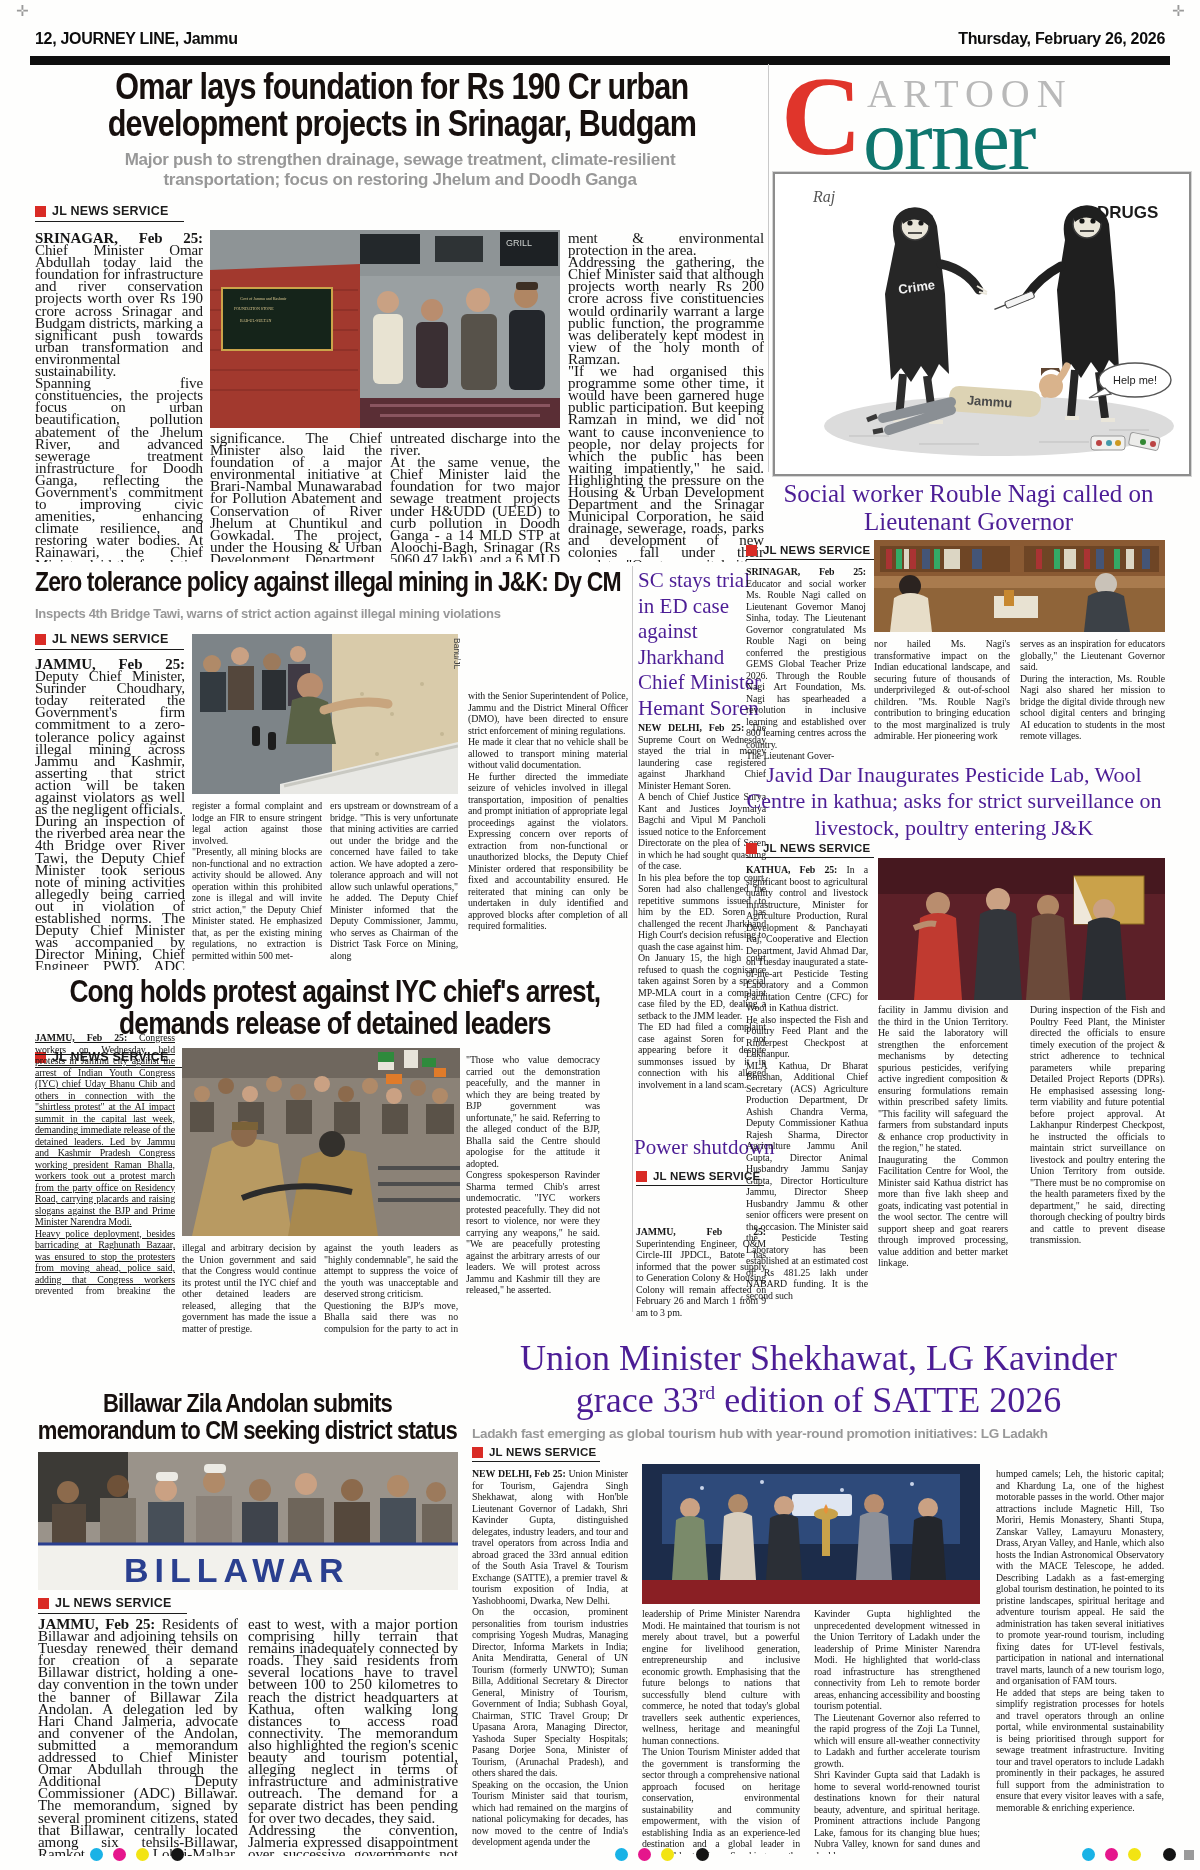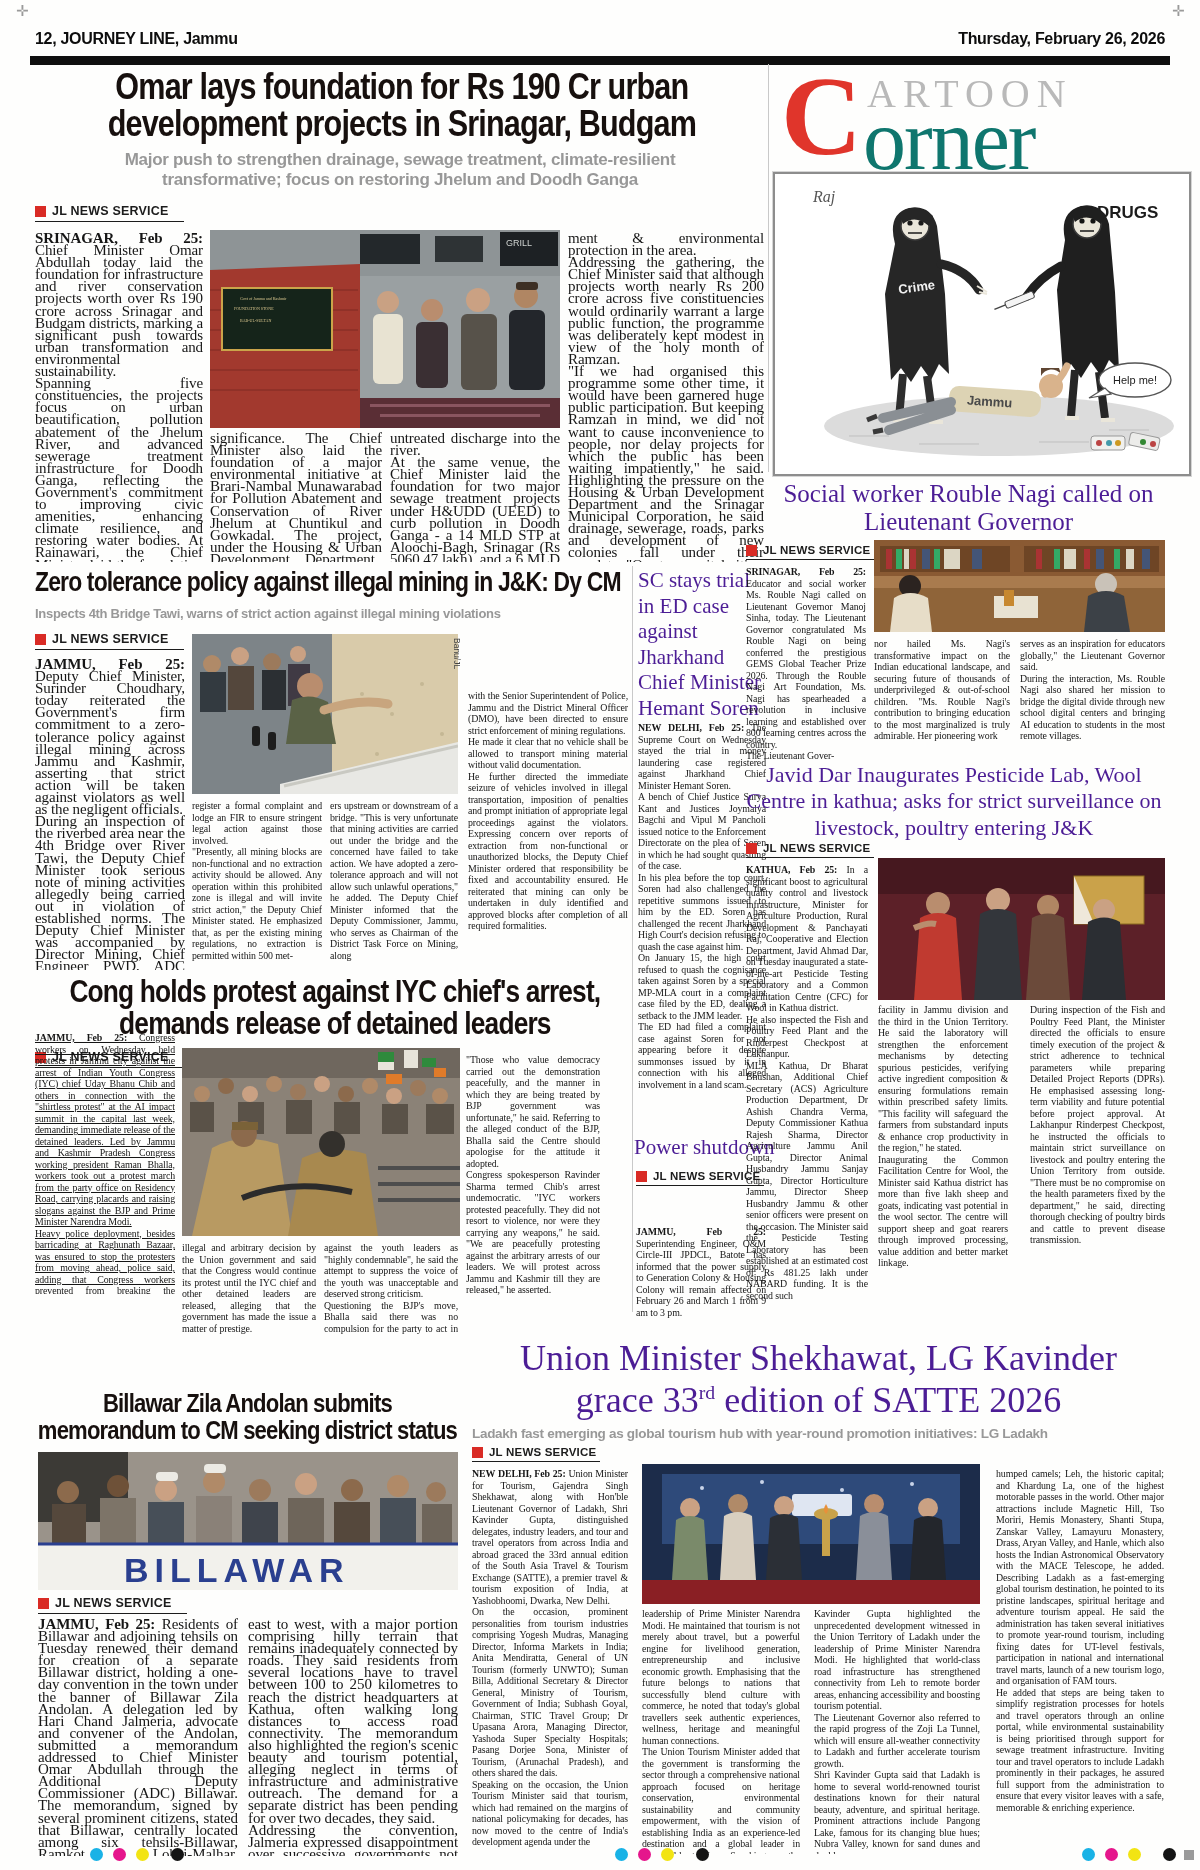--- a/index.html
+++ b/index.html
@@ -53,21 +53,21 @@
   <div class="mast abs" style="left:35px;top:30px;">12, JOURNEY LINE, Jammu</div>
   <div class="mast abs" style="right:35px;top:30px;">Thursday, February 26, 2026</div>
   <div class="mastbar abs" style="left:30px;top:56px;width:1140px;height:9px;"></div>
 
   <div class="vrule" style="left:768px;top:64px;height:408px;"></div>
   <div class="vrule" style="left:632px;top:566px;height:746px;"></div>
 
   <div class="abs" style="left:32px;top:68px;width:740px;">
     <div class="hl-sans cond ctr" style="font-size:36px;">Omar lays foundation for Rs 190 Cr urban development projects in Srinagar, Budgam</div>
   </div>
-  <div class="subhead ctr abs" style="left:70px;top:150px;width:660px;font-size:17px;">Major push to strengthen drainage, sewage treatment, climate-resilient transformative; focus on restoring Jhelum and Doodh Ganga</div>
+  <div class="subhead ctr abs" style="left:70px;top:150px;width:660px;font-size:17px;">Major push to strengthen drainage, sewage treatment, climate-resilient transportation; focus on restoring Jhelum and Doodh Ganga</div>
   <div class="byline abs" style="left:35px;top:204px;">
     <span class="sq"></span>
     <span>JL NEWS SERVICE</span>
   </div>
   <div class="col" style="left:35px;top:232px;width:168px;height:330px;">
       <p class="bt"><b class="dl">SRINAGAR, Feb 25:</b> <span>Chief Minister Omar Abdullah today laid the foundation for infrastructure and river conservation projects worth over Rs 190 crore across Srinagar and Budgam districts, marking a significant push towards urban transformation and environmental sustainability.
 Spanning five constituencies, the projects focus on urban beautification, pollution abatement of the Jhelum River, and advanced sewerage treatment infrastructure for Doodh Ganga, reflecting the Government's commitment to improving civic amenities, enhancing climate resilience, and restoring water bodies. At Rainawari, the Chief Minister laid the foundation stone for the construction of BAB-UL-SULTAN-UL-ARIFEEN, a landmark city gateway featuring artistic calligraphy at Rainawari Chowk. Executed by PW (R&amp;B) at a cost of Rs 130 lakh, the project aims to enhance the aesthetic and cultural identity of the historic locality.
 He said the gateway would not only beautify the area but also highlight its spiritual and cultural</span></p>
     </div>
 

